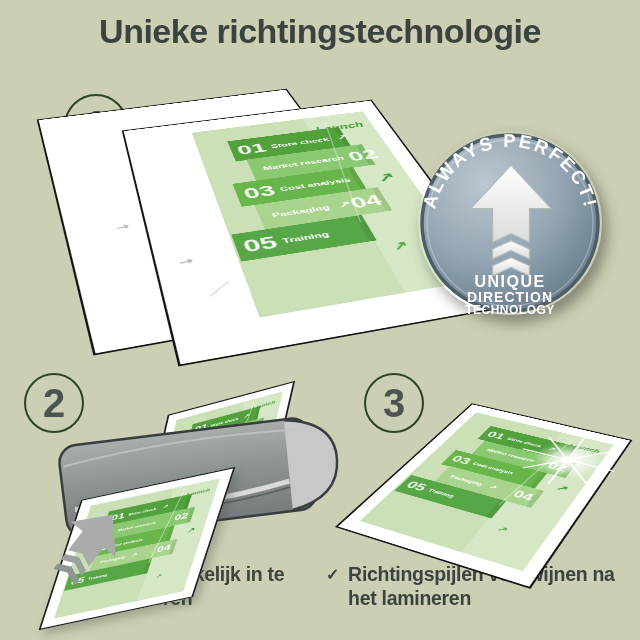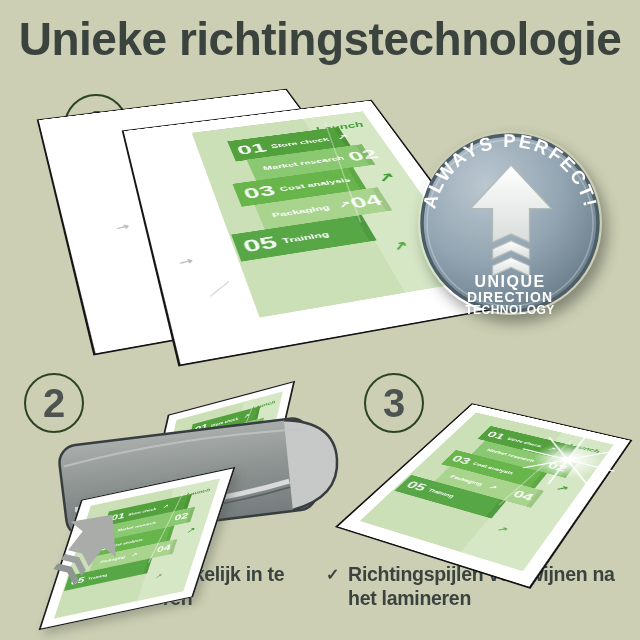--- a/index.html
+++ b/index.html
@@ -1,21 +1,21 @@
 <!DOCTYPE html>
 <html><head>
 <meta charset="utf-8">
 <style>
   html,body{margin:0;padding:0;background:#cccfb3;}
   .stage{position:relative;width:640px;height:640px;background:#cccfb3;overflow:hidden;
          font-family:"Liberation Sans",sans-serif;color:#3b433e;}
 
   
   .title{position:absolute;top:12px;left:0;width:100%;text-align:center;
-         font-size:46px;font-weight:bold;letter-spacing:-0.5px;color:#3b433e;}
+         font-size:34px;font-weight:bold;letter-spacing:-0.5px;color:#3b433e;}
 
   
   .step-circle{position:absolute;border:2.5px solid #2c4423;border-radius:50%;
                display:flex;align-items:center;justify-content:center;
                font-weight:bold;color:#4c5350;background:transparent;}
   .step-1{left:64px;top:94px;width:60px;height:60px;font-size:42px;}
   .step-2{left:24px;top:373px;width:56px;height:56px;font-size:40px;}
   .step-3{left:364px;top:373px;width:56px;height:56px;font-size:40px;}
 
   

